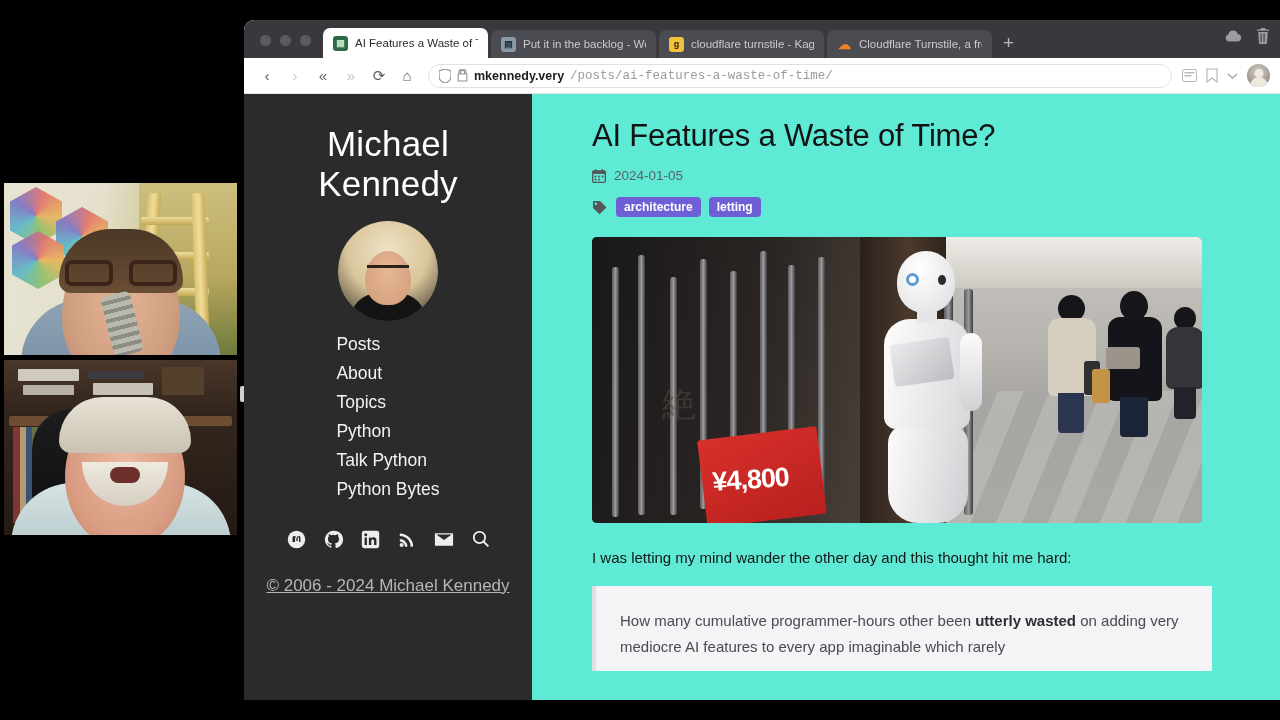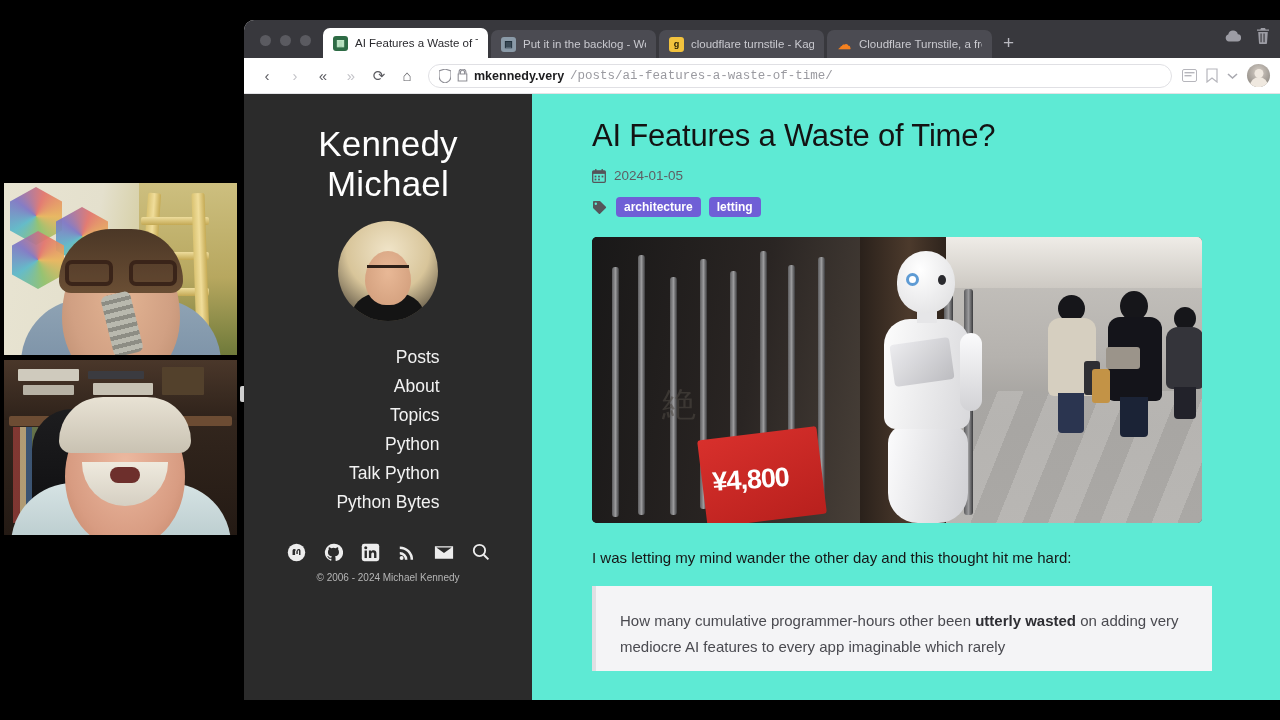--- a/index.html
+++ b/index.html
@@ -129,25 +129,25 @@
       letter-spacing:.2px; }
   #site-avatar { width:100px; height:100px; border-radius:50%; margin-top:16px; overflow:hidden;
       position:relative; background: radial-gradient(circle at 50% 30%, #f0e4c8 0%, #d8c59a 48%, #2a2520 100%); }
   #site-avatar .sa-face { position:absolute; left:50%; top:30%; width:46px; height:54px;
       transform:translateX(-50%); border-radius:50% 50% 46% 46%/55% 55% 45% 45%;
       background: radial-gradient(ellipse at 50% 40%, #e8b896, #cf9b79); }
   #site-avatar .sa-glass { position:absolute; left:50%; top:44%; width:42px; height:9px;
       transform:translateX(-50%); border-top:3px solid #2e2018; }
   #site-avatar .sa-shirt { position:absolute; left:50%; bottom:0; width:76px; height:28px;
       transform:translateX(-50%); border-radius:38px 38px 0 0; background:#141414; }
-  #site-nav { margin-top:26px; display:flex; flex-direction:column; gap:8px; align-items:flex-end; }
+  #site-nav { margin-top:13px; display:flex; flex-direction:column; gap:8px; align-items:flex-start; }
   #site-nav a { color:#f2f2f2; font-size:17.5px; text-decoration:none; }
   #socials { margin-top:30px; display:flex; gap:18px; align-items:center; color:#e9e9e9; }
   #socials svg { fill:#ededed; display:block; }
-  #copyright { margin-top:10px; font-size:10px; color:#b6b6b6; }
+  #copyright { margin-top:27px; font-size:17px; color:#b6b6b6;text-decoration:underline; }
 
   
   #article { flex:1; padding: 24px 44px 0 60px; overflow:hidden; background:#5eead4; }
   #post-title { font-size:31px; font-weight:normal; color:#131313; letter-spacing:-.2px; }
   .meta-row { display:flex; align-items:center; gap:8px; margin-top:14px;
       color:#5e5e63; font-size:13.5px; }
   .meta-row svg { fill:#55555a; flex:none; }
   .tag { background:#6f5fd6; color:#fff; font-size:12px; font-weight:bold; padding:3px 8px;
       border-radius:4px; }
   #hero { margin-top:20px; width:610px; height:286px; border-radius:5px; overflow:hidden;
@@ -316,22 +316,22 @@
           <path d="M1 2l4.5 4L10 2" fill="none" stroke="#a9a9b0" stroke-width="1.6"></path>
         </svg>
         <div id="avatar"></div>
       </div>
     </div>
 
     <div id="page">
 
       <div id="site-sidebar">
         <div id="site-name">
+          <div>Michael</div>
           <div>Kennedy</div>
-          <div>Michael</div>
         </div>
         <div id="site-avatar">
           <div class="sa-shirt"></div>
           <div class="sa-face"></div>
           <div class="sa-glass"></div>
         </div>
         <nav id="site-nav">
           <a href="#">Posts</a>
           <a href="#">About</a>
           <a href="#">Topics</a>

